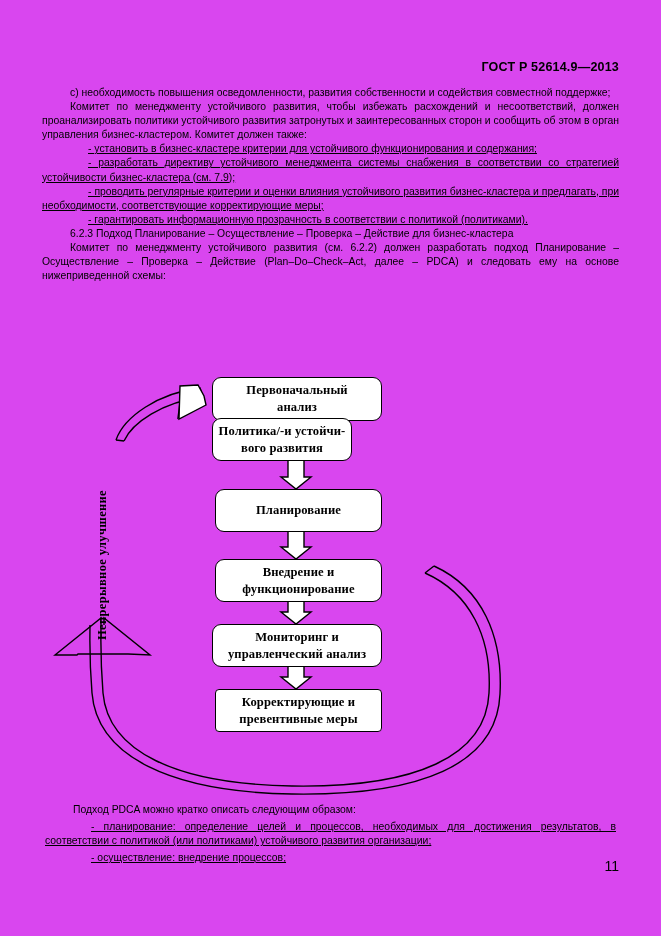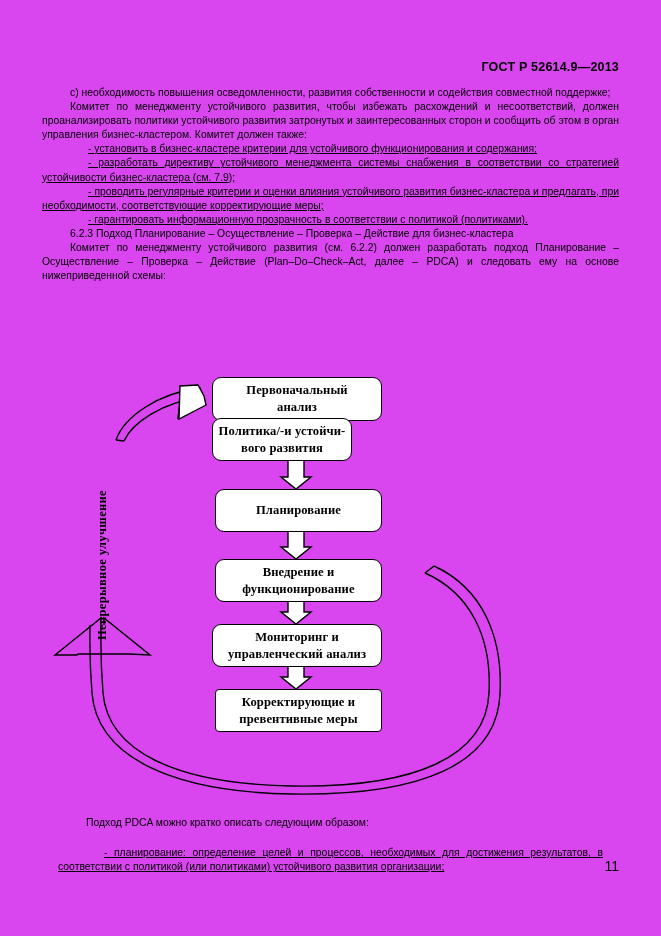--- a/index.html
+++ b/index.html
@@ -50,21 +50,21 @@
   
   .bottom-text {
     position: absolute;
     left: 42px;
     width: 577px;
     top: 800px;
     font-size: 10.4px;
     line-height: 14.1px;
     text-align: justify;
   }
-  .bottom-text p { margin: 16px; }
+  .bottom-text p { margin: 3px; }
 
   
   .page-number {
     position: absolute;
     right: 42px;
     top: 858px;
     font-size: 14px;
   }
 
   
@@ -207,17 +207,18 @@
 
     <div class="node square" style="left:215px; top:364px; width:167px; height:43px;">
       <span>Корректирующие и
 превентивные меры</span>
     </div>
   </div>
 
   <div class="bottom-text">
     <p class="p-indent">Подход PDCA можно кратко описать следующим образом:</p>
     <p class="p-dash">- планирование: определение целей и процессов, необходимых для достижения результатов, в соответствии с политикой (или политиками) устойчивого развития организации;</p>
+    <p class="p-dash">- осуществление: внедрение процессов;</p>
   </div>
 
   <div class="page-number">11</div>
 
 </div>
 
 </body></html>

